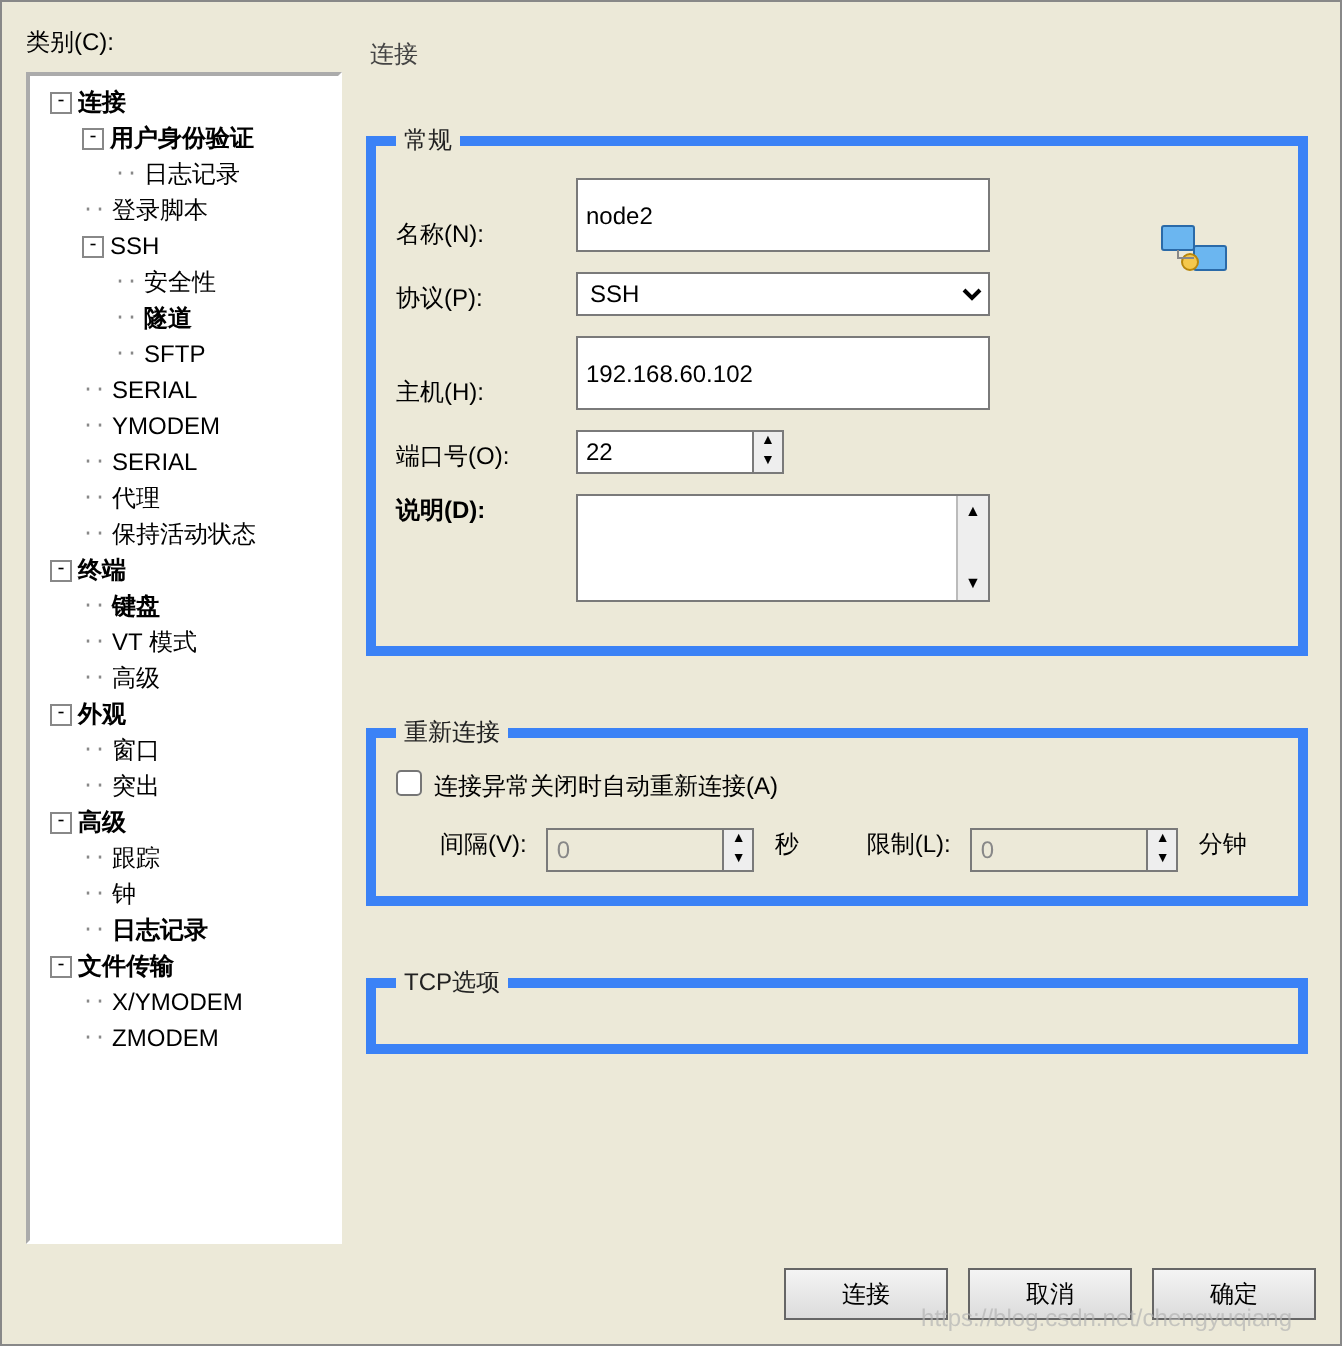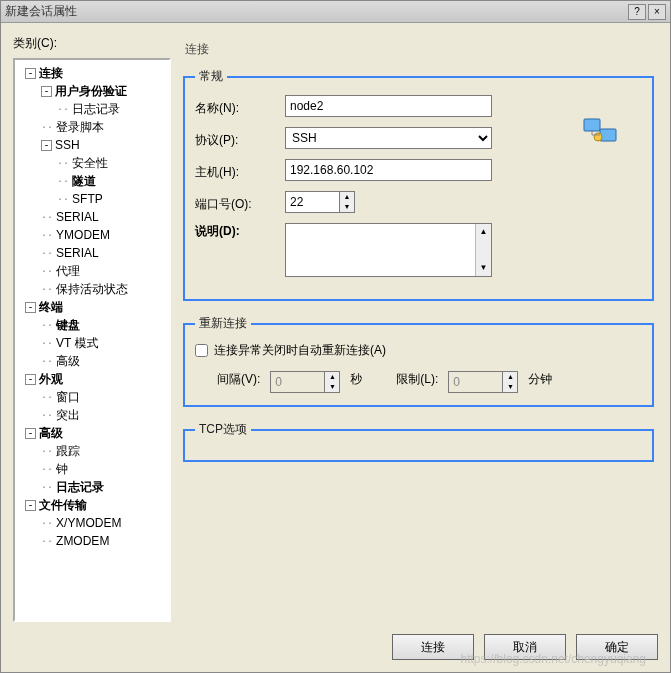--- a/index.html
+++ b/index.html
@@ -14,51 +14,46 @@
 .treebox { flex: 1; border: 2px inset #fff; background: #fff; overflow: auto; padding: 4px 2px; }
 .tree-row { display: flex; align-items: center; height: 18px; white-space: nowrap; cursor: pointer; }
 .tree-row.indent1 { padding-left: 8px; }
 .tree-row.indent2 { padding-left: 24px; }
 .tree-row.indent3 { padding-left: 40px; }
 .expander { width: 11px; height: 11px; border: 1px solid #888; background: #fff; text-align: center; line-height: 8px; font-size: 10px; margin-right: 3px; font-family: monospace; }
 .leaf-dash { color: #888; margin-right: 3px; font-family: monospace; font-size: 10px; }
 .tree-row .label.bold { font-weight: bold; }
 .rightcol { flex: 1; display: flex; flex-direction: column; }
 .section-title { padding: 6px 8px 10px 8px; color: #444; }
-fieldset { border: 2px solid #3b82f6; margin: 0 6px 14px 6px; padding: 10px 10px 12px 10px; }
+fieldset { border: 5px solid #3b82f6; margin: 16px 6px 14px 6px; padding: 10px 10px 12px 10px; }
 fieldset legend { padding: 0 4px; color: #222; }
 .form-row { display: flex; align-items: flex-end; margin-bottom: 10px; }
 .form-row label { width: 90px; }
-.text-input { height: 22px; border: 1px solid #7a7a7a; background: #fff; padding: 0 4px; font-size: 12px; }
+.text-input { height: 37px; border: 1px solid #7a7a7a; background: #fff; padding: 0 4px; font-size: 12px; }
 .select { height: 22px; border: 1px solid #7a7a7a; background: #fff; padding: 0 2px; font-size: 12px; }
 .spinner { height: 22px; display: inline-flex; }
-.spinner input { width: 54px; height: 22px; border: 1px solid #7a7a7a; border-right: none; padding: 0 4px; font-size: 12px; }
+.spinner input { width: 88px; height: 22px; border: 1px solid #7a7a7a; border-right: none; padding: 0 4px; font-size: 12px; }
 .spinner .arrows { width: 16px; height: 22px; border: 1px solid #7a7a7a; background: #eee; display: flex; flex-direction: column; }
 .spinner .arrows div { flex: 1; text-align: center; font-size: 7px; line-height: 10px; cursor: pointer; }
 .spinner.disabled input { background: #ece9d8; color: #888; }
 .desc-box { width: 207px; height: 54px; border: 1px solid #7a7a7a; background: #fff; position: relative; }
 .desc-scroll { position: absolute; right: 0; top: 0; bottom: 0; width: 16px; border-left: 1px solid #bbb; background: #eee; display: flex; flex-direction: column; justify-content: space-between; }
 .desc-scroll div { height: 16px; text-align: center; font-size: 8px; line-height: 16px; }
 .icon-svg { width: 36px; height: 36px; }
 .reconnect-row { display: flex; gap: 10px; margin-top: 12px; padding-left: 22px; }
-.check-row { display: flex; align-items: center; gap: 6px; }
+.check-row { display: flex; gap: 6px; }
 .footer { height: 44px; display: flex; justify-content: flex-end; align-items: center; padding: 0 12px 6px 0; gap: 10px; position: relative; }
 .btn { width: 82px; height: 26px; border: 1px solid #666; background: linear-gradient(#f4f4f4,#dcdcdc); cursor: pointer; font-size: 12px; }
 .watermark { position: absolute; right: 24px; bottom: 6px; color: rgba(180,180,180,0.7); font-size: 12px; pointer-events: none; }
 input[type=checkbox] { width: 13px; height: 13px; }
 </style>
 </head>
 <body>
 
 <div class="window">
-  <div class="titlebar">
-    <span class="titletext">新建会话属性</span>
-    <span class="tbtn">?</span>
-    <span class="tbtn">×</span>
-  </div>
 
   <div class="content">
     <div class="leftcol">
       <div class="catlabel">类别(C):</div>
       <div class="treebox" id="treebox">
           <div class="tree-row indent1">
             <span class="expander">-</span>
             <span class="label bold">连接</span>
           </div>
           <div class="tree-row indent2">

